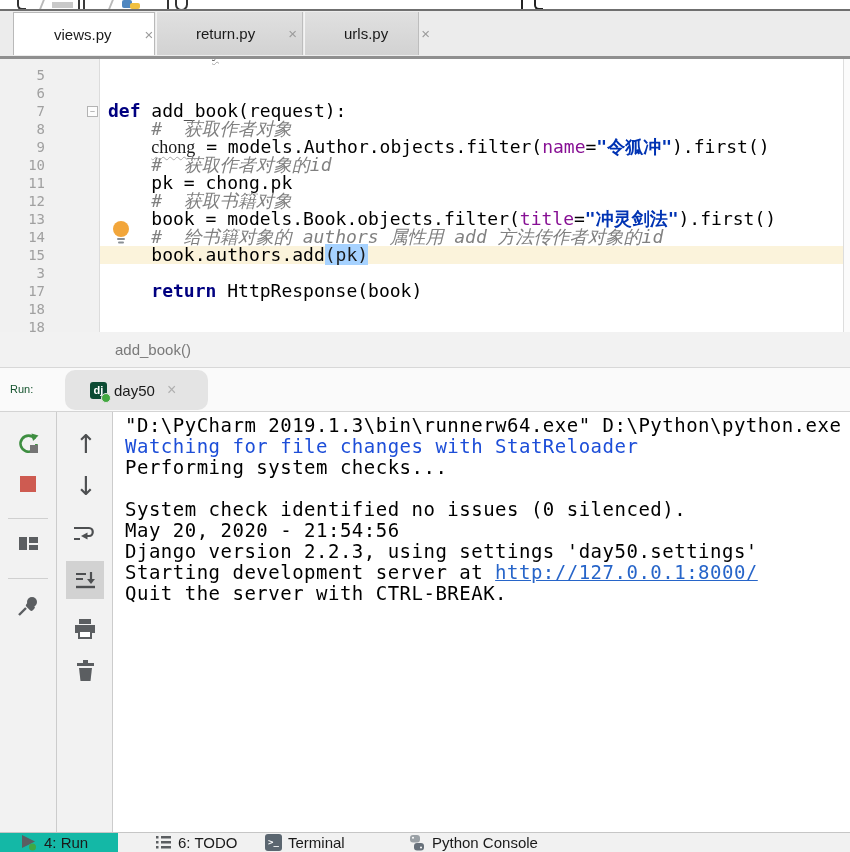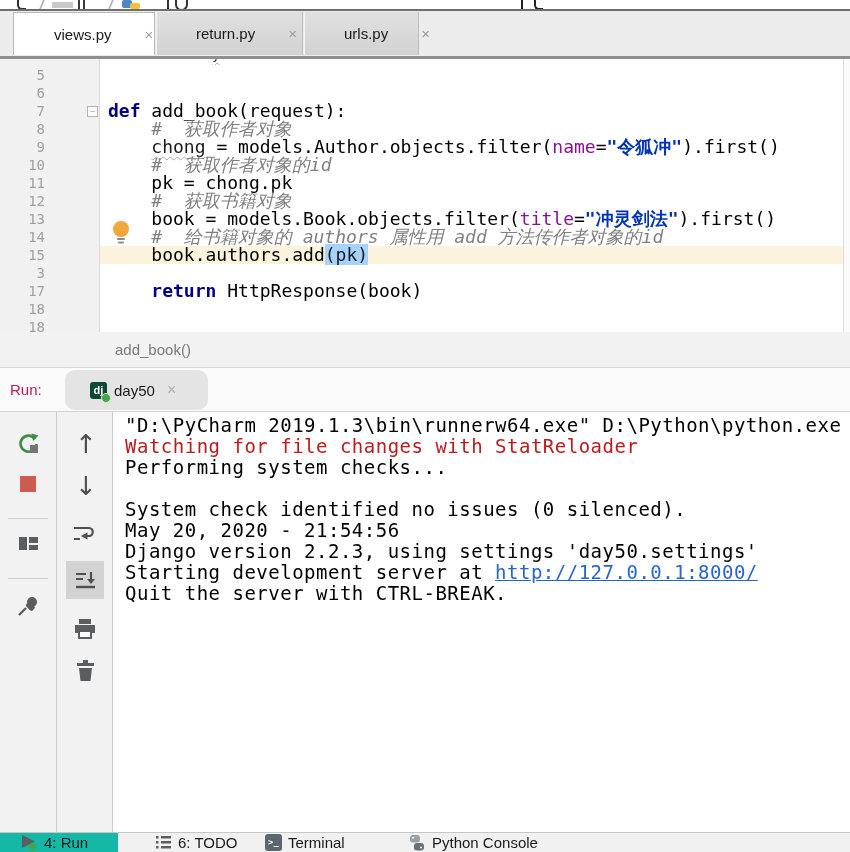--- a/index.html
+++ b/index.html
@@ -38,36 +38,36 @@
   .code-lines{position:absolute;left:100px;top:7px;width:743px;
               font-family:"DejaVu Sans Mono",monospace;font-size:18px;line-height:18px;white-space:pre;}
   .code-line{height:18px;padding-left:8px;}
   .code-line.current{background:#fbf3db;}
   .tk-plain{color:#000;}
   .tk-kw{color:#000080;font-weight:bold;}
   .tk-com{color:#808080;font-style:italic;}
   .tk-arg{color:#871094;}
   .tk-str{color:#0033b3;font-weight:bold;}
   .tk-sel{background:#a6d2ff;}
-  .tk-wavy{text-decoration:underline wavy #a8a8a8 1px;text-underline-offset:3px;}
+  .tk-wavy{text-decoration:underline wavy #a8a8a8 1px;text-underline-offset:3px;font-family:Liberation Serif, serif;}
   .fold-marker{position:absolute;left:87px;top:47px;width:9px;height:9px;background:#fcfcfc;border:1px solid #b3b3b3;
                font-size:8px;line-height:7px;text-align:center;color:#777;}
   .bulb{position:absolute;left:110px;top:160px;}
   .editor-rstrip{position:absolute;left:843px;top:0;width:7px;height:273px;background:#fbfbfb;border-left:1px solid #ddd;box-sizing:border-box;}
   .l4frag{position:absolute;left:212px;top:0;width:26px;height:6px;overflow:hidden;
           font-family:"DejaVu Sans Mono",monospace;font-size:14px;color:#444;}
   .l4frag span{display:block;margin-top:-13px;}
   
   .crumb{position:absolute;left:0;top:332px;width:850px;height:36px;background:#f2f2f2;
          border-bottom:1px solid #d8d8d8;box-sizing:border-box;}
   .crumb .lbl{position:absolute;left:115px;top:0;line-height:35px;font-size:15px;color:#7a7a7a;}
   
   .run-header{position:absolute;left:0;top:368px;width:850px;height:44px;background:#fafafa;
               border-bottom:1px solid #d4d4d4;box-sizing:border-box;}
-  .run-label{position:absolute;left:10px;top:0;line-height:43px;font-size:15px;color:#be185d;}
+  .run-label{position:absolute;left:10px;top:0;line-height:43px;font-size:11px;color:#14532d;}
   .run-tab{position:absolute;left:65px;top:2px;width:143px;height:40px;background:#e4e4e4;
            display:flex;align-items:center;padding-left:25px;box-sizing:border-box;border-radius:10px;}
   .dj-icon{position:relative;width:17px;height:17px;background:#0c4b33;border-radius:3px;
            color:#fff;font-size:11px;font-weight:bold;text-align:center;line-height:16px;}
   .dj-dot{position:absolute;left:11px;top:11px;width:8px;height:8px;background:#42a83f;border-radius:50%;border:1px solid #e4e4e4;}
   .run-tab .lbl{font-size:15px;margin-left:7px;color:#1a1a1a;}
   .run-tab .x{color:#afafaf;font-size:16px;margin-left:12px;}
   
   .console{position:absolute;left:0;top:412px;width:850px;height:420px;background:#fff;}
   .tcol{position:absolute;top:0;height:420px;background:#f2f2f2;border-right:1px solid #ccc;box-sizing:border-box;}
@@ -77,21 +77,21 @@
   .divider{position:absolute;left:8px;width:40px;height:1px;background:#d0d0d0;}
   .arrow-glyph{font-size:26px;color:#4d4f51;font-family:"DejaVu Sans",sans-serif;line-height:24px;}
   .sel-box{position:absolute;left:9px;top:149px;width:38px;height:38px;background:#d2d2d2;}
   .stop-sq{width:16px;height:16px;background:#ce5b51;}
   .term-icon{width:17px;height:17px;background:#5b6670;border-radius:3px;color:#fff;
              font-family:"DejaVu Sans Mono",monospace;font-size:9px;font-weight:bold;text-align:center;line-height:16px;}
   .console-out{position:absolute;left:125px;top:3px;font-family:"DejaVu Sans Mono",monospace;
                font-size:19px;line-height:21px;letter-spacing:0.5px;white-space:pre;}
   .con-line{height:21px;}
   .ck-out{color:#000;}
-  .ck-err{color:#b91c1c;margin-top:44px;}
+  .ck-err{color:#1d4ed8;margin-top:44px;}
   .ck-link{color:#2765c9;text-decoration:underline;cursor:pointer;}
   
   .status-bar{position:absolute;left:0;top:832px;width:850px;height:20px;background:#f1f1f1;
               border-top:1px solid #c6c6c6;box-sizing:border-box;overflow:hidden;}
   .sb-item{position:absolute;top:0;height:19px;display:flex;align-items:center;font-size:15px;color:#1a1a1a;}
   .sb-run{left:0;width:118px;background:#14b8a6;padding-left:20px;box-sizing:border-box;}
   .sb-item .lbl{margin-left:6px;}
   .sb-todo{left:155px;}
   .sb-terminal{left:265px;}
   .sb-python{left:408px;}

